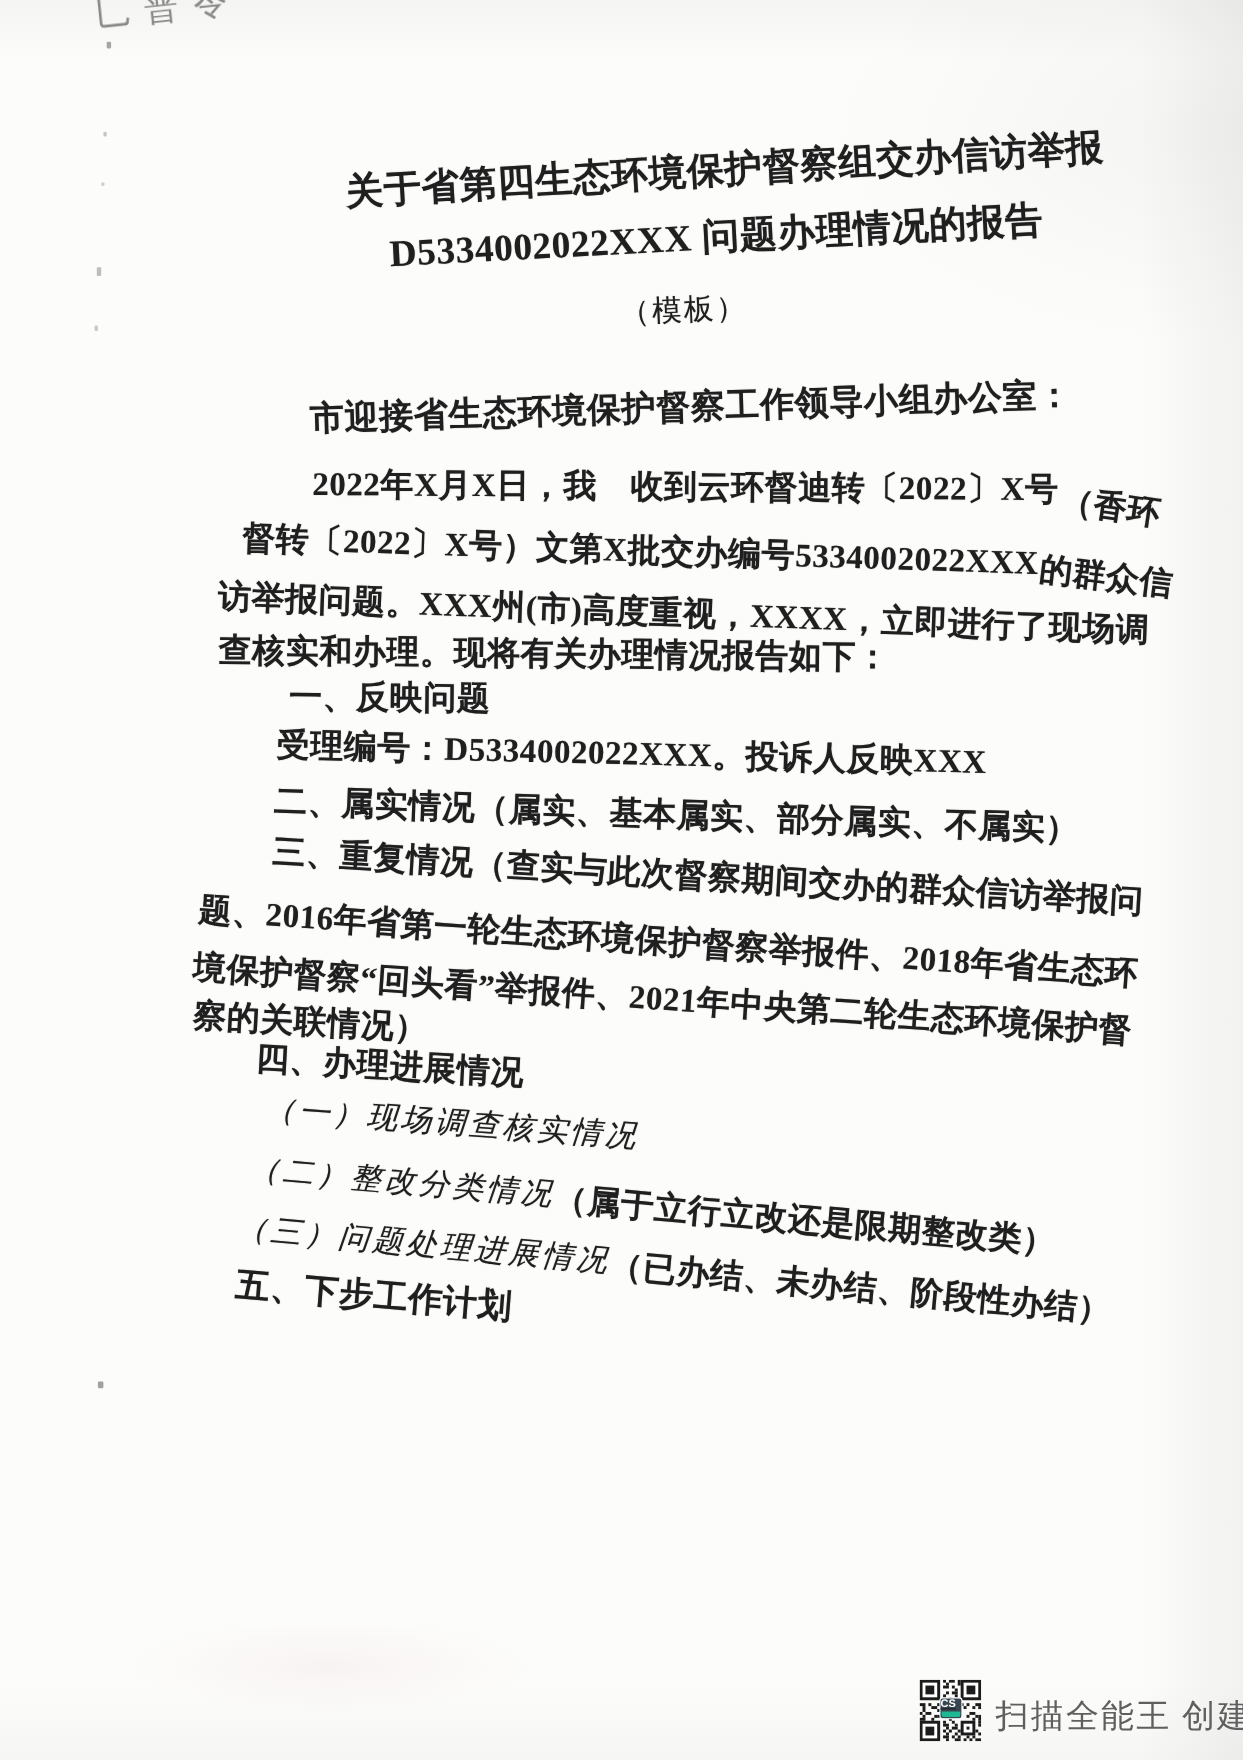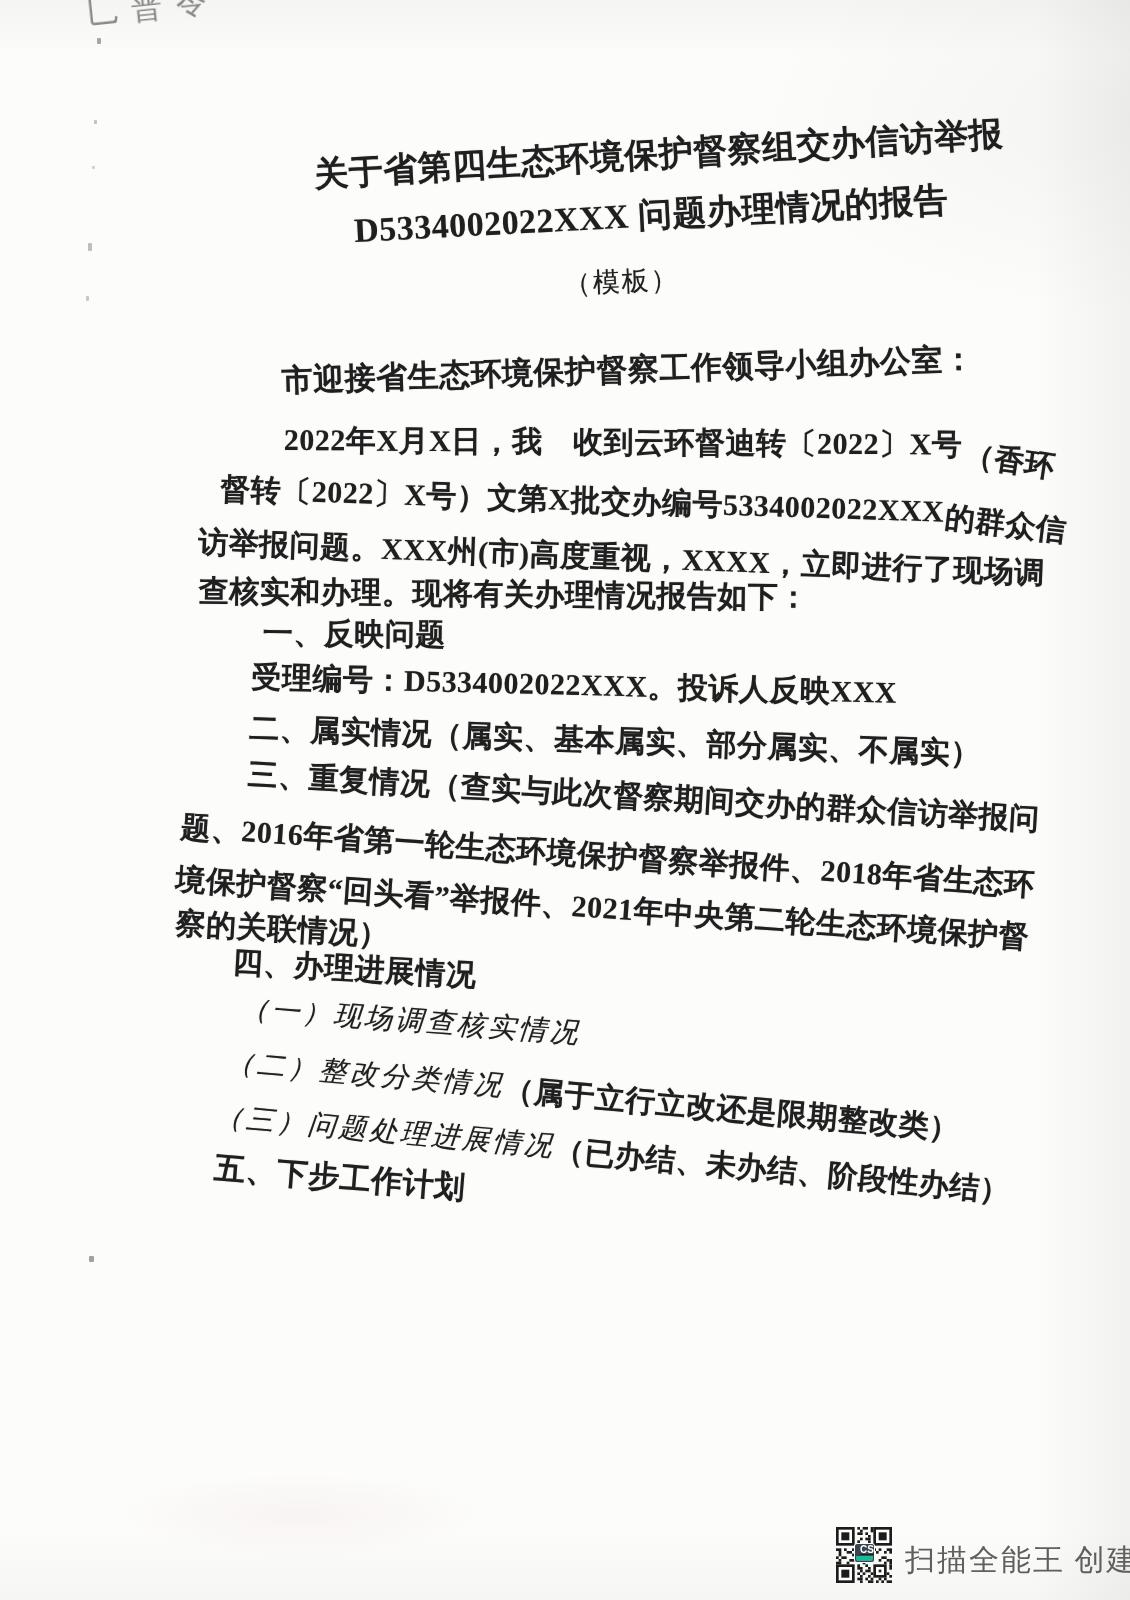--- a/index.html
+++ b/index.html
@@ -42,21 +42,21 @@
     transform:rotate(-6deg);opacity:0.8;filter:blur(0.5px);
     text-shadow:none;
   }
   .speck{position:absolute;background:#8a8a8a;border-radius:1px;opacity:0.75;}
   
   .qr{position:absolute;left:836px;top:1527px;width:56px;height:56px;}
   .qr svg{display:block;width:56px;height:56px;}
   .qr-badge{
     position:absolute;left:18px;top:16px;width:21px;height:20px;
     background:#36454f;border-radius:3px;border:1px solid #ffffff;
-    box-sizing:border-box;text-align:right;text-decoration:underline;
+    box-sizing:border-box;text-align:left;text-decoration:underline;
   }
   .qr-badge .cs{
     display:block;font-family:"Liberation Sans","DejaVu Sans",sans-serif;
     font-size:10px;line-height:12px;font-weight:700;color:#ffffff;letter-spacing:0;
   }
   .qr-badge .bar{position:absolute;left:1px;right:1px;bottom:1px;height:5px;border-radius:0 0 2px 2px;}
   .wm-label{
     position:absolute;left:905px;top:1540px;white-space:nowrap;
     font-size:30px;font-weight:500;letter-spacing:2px;
     font-family:"Liberation Serif","DejaVu Serif",serif;

